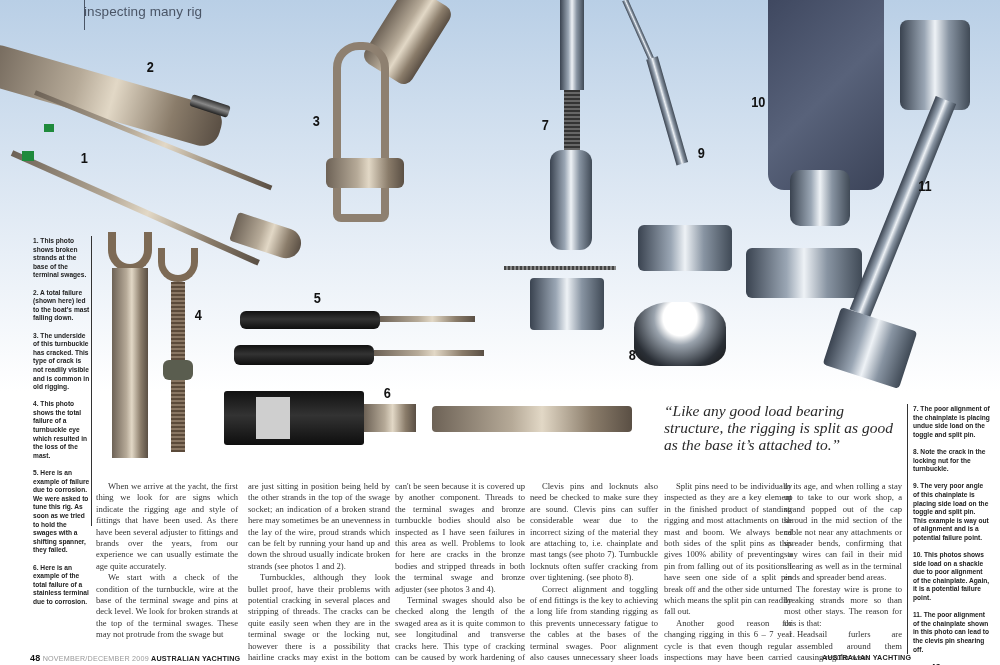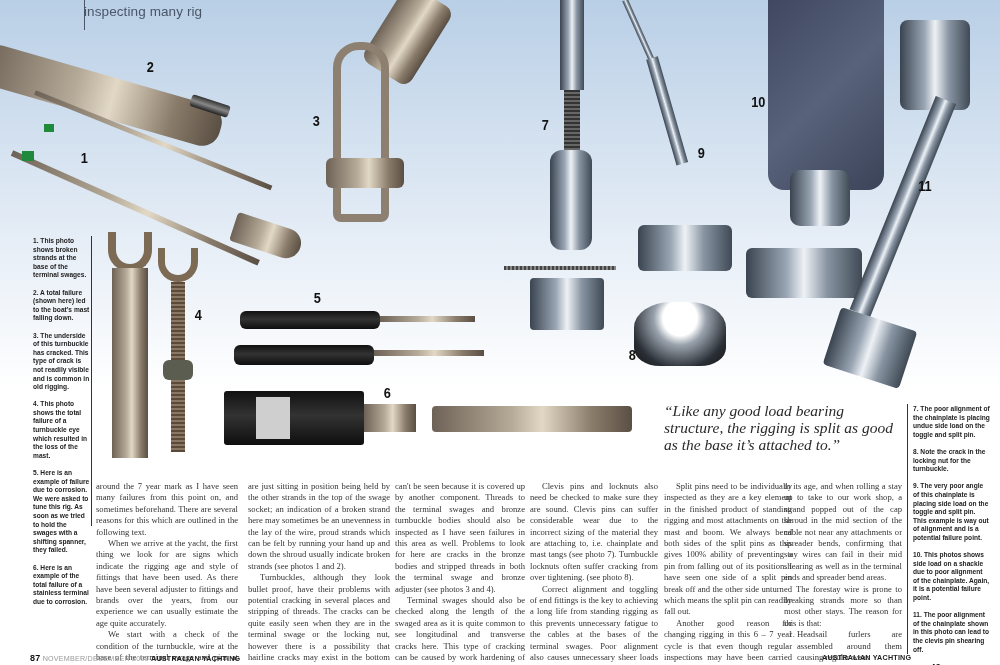--- a/index.html
+++ b/index.html
@@ -109,21 +109,20 @@
   <p>7. The poor alignment of the chainplate is placing undue side load on the toggle and split pin.</p>
   <p>8. Note the crack in the locking nut for the turnbuckle.</p>
   <p>9. The very poor angle of this chainplate is placing side load on the toggle and split pin.  This example is way out of alignment and is a potential failure point.</p>
   <p>10. This photos shows side load on a shackle due to poor alignment of the chainplate. Again, it is a potential failure point.</p>
   <p>11. The poor alignment of the chainplate shown in this photo can lead to the clevis pin shearing off.</p>
 </div>
 
 <div class="quote">“Like any good load bearing structure, the rigging is split as good as the base it’s attached to.”</div>
 
 <div class="body-col" style="left:96px;top:481px;width:142px;">
-  <p class="noind">around the 7 year mark as I have seen many failures from this point on, and sometimes beforehand. There are several reasons for this which are outlined in the following text.</p>
   <p>When we arrive at the yacht, the first thing we look for are signs which indicate the rigging age and style of fittings that have been used.  As there have been several adjuster to fittings and brands over the years, from our experience we can usually estimate the age quite accurately.</p>
   <p>We start with a check of the condition of the turnbuckle, wire at the base of the terminal swage and pins at deck level.  We look for broken strands at the top of the terminal swages.  These may not protrude from the swage but</p>
 </div>
 <div class="body-col" style="left:248px;top:481px;width:142px;">
   <p class="noind">are just sitting in position being held by the other strands in the top of the swage socket; an indication of a broken strand here may sometimes be an unevenness in the lay of the wire, proud strands which can be felt by running your hand up and down the shroud usually indicate broken strands (see photos 1 and 2).</p>
   <p>Turnbuckles, although they look bullet proof, have their problems with potential cracking in several places and stripping of threads.  The cracks can be quite easily seen when they are in the terminal swage or the locking nut, however there is a possibility that hairline cracks may exist in the bottom part of the turnbuckle body where it attaches to the toggle or the top part of an eye that</p>
 </div>
 <div class="body-col" style="left:395px;top:481px;width:130px;">
   <p class="noind">can't be seen because it is covered up by another component. Threads to the terminal swages and bronze turnbuckle bodies should also be inspected as I have seen failures in this area as well. Problems to look for here are cracks in the bronze bodies and stripped threads in both the terminal swage and bronze adjuster (see photos 3 and 4).</p>
   <p>Terminal swages should also be checked along the length of the swaged area as it is quite common to see longitudinal and transverse cracks here. This type of cracking can be caused by work hardening of the material in an incorrect swaging process!  Long term corrosion inside the swage socket is the other major factor for this kind of failure (see photos 5 and 6).</p>
@@ -139,21 +138,21 @@
 <div class="body-col" style="left:784px;top:481px;width:118px;">
   <p class="noind">to its age, and when rolling a stay up to take to our work shop, a strand popped out of the cap shroud in the mid section of the cable not near any attachments or spreader bends, confirming that stay wires can fail in their mid shearing as well as in the terminal ends and spreader bend areas.</p>
   <p>The forestay wire is prone to breaking strands more so than most other stays.  The reason for this is that:</p>
   <ol>
     <li>Headsail furlers are assembled around them causing regular wear</li>
     <li>The consistent movement of a forestay due to the headsail being attached to it has a dramatic effect on the life of the stay due to flapping, furling, etc.  Regular checking of the forestay, particularly at the top end, is good practice.</li>
   </ol>
 </div>
 
 <div class="folio" style="left:30px;">
-  <span class="pg">87</span>
+  <span class="pg">48</span>
   <span>NOVEMBER/DECEMBER 2009</span>
   <b>AUSTRALIAN YACHTING</b>
 </div>
 <div class="folio" style="left:822px;">
   <b>AUSTRALIAN YACHTING</b>
   <span>NOVEMBER/DECEMBER 2009</span>
   <span class="pg">49</span>
 </div>
 
 </body></html>

